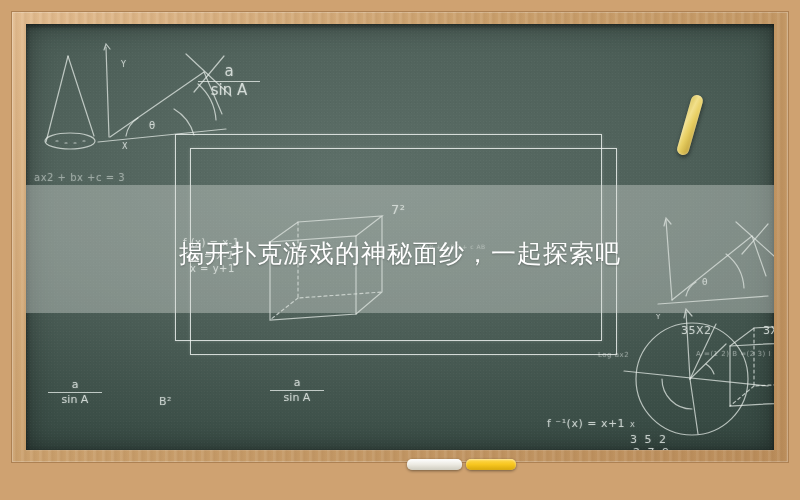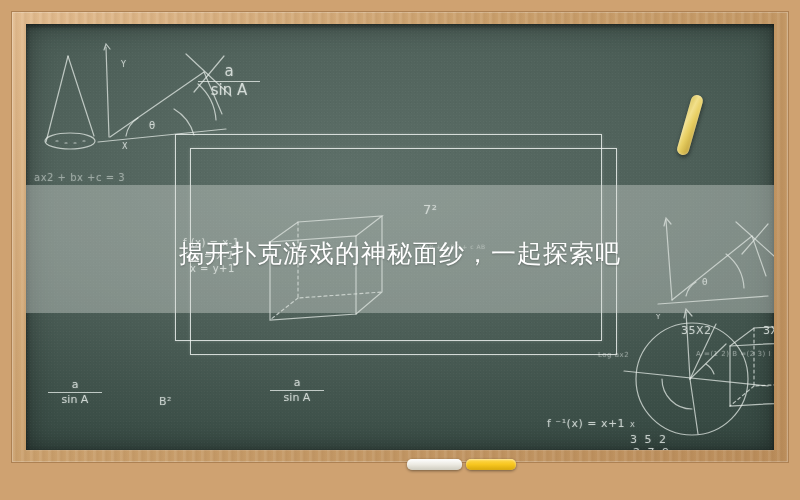--- a/index.html
+++ b/index.html
@@ -223,21 +223,21 @@
         <span class="den">sin A</span>
       </div>
       <div class="chalk-text" style="left:95px; top:36px; font-size:8px;">Y</div>
       <div class="chalk-text" style="left:96px; top:118px; font-size:8px;">X</div>
       <div class="chalk-text" style="left:123px; top:96px; font-size:10px;">θ</div>
       <div class="chalk-text" style="left:8px; top:148px; font-size:10px; opacity:0.62;">ax2 + bx +c = 3</div>
 
       <div class="chalk-text" style="left:157px; top:213px; font-size:10px;text-align:right;">f (x)  = x-1</div>
       <div class="chalk-text" style="left:168px; top:226px; font-size:10px;font-style:italic;">y  =  x-1</div>
       <div class="chalk-text" style="left:164px; top:239px; font-size:10px;">x  =  y+1</div>
-      <div class="chalk-text" style="left:365px; top:178px; font-size:13px;margin-left:32px;">7²</div>
+      <div class="chalk-text" style="left:365px; top:178px; font-size:13px;">7²</div>
       <div class="chalk-text" style="left:133px; top:371px; font-size:11px;">B²</div>
       <div class="chalk-text" style="left:392px; top:219px; font-size:6px; opacity:0.55;">a AB + a BC + c AB</div>
       <div class="frac" style="left:22px; top:355px; width:54px; font-size:11px;">
         <span class="num">a</span>
         <span class="bar"></span>
         <span class="den">sin A</span>
       </div>
       <div class="frac" style="left:244px; top:353px; width:54px; font-size:11px;">
         <span class="num">a</span>
         <span class="bar"></span>

